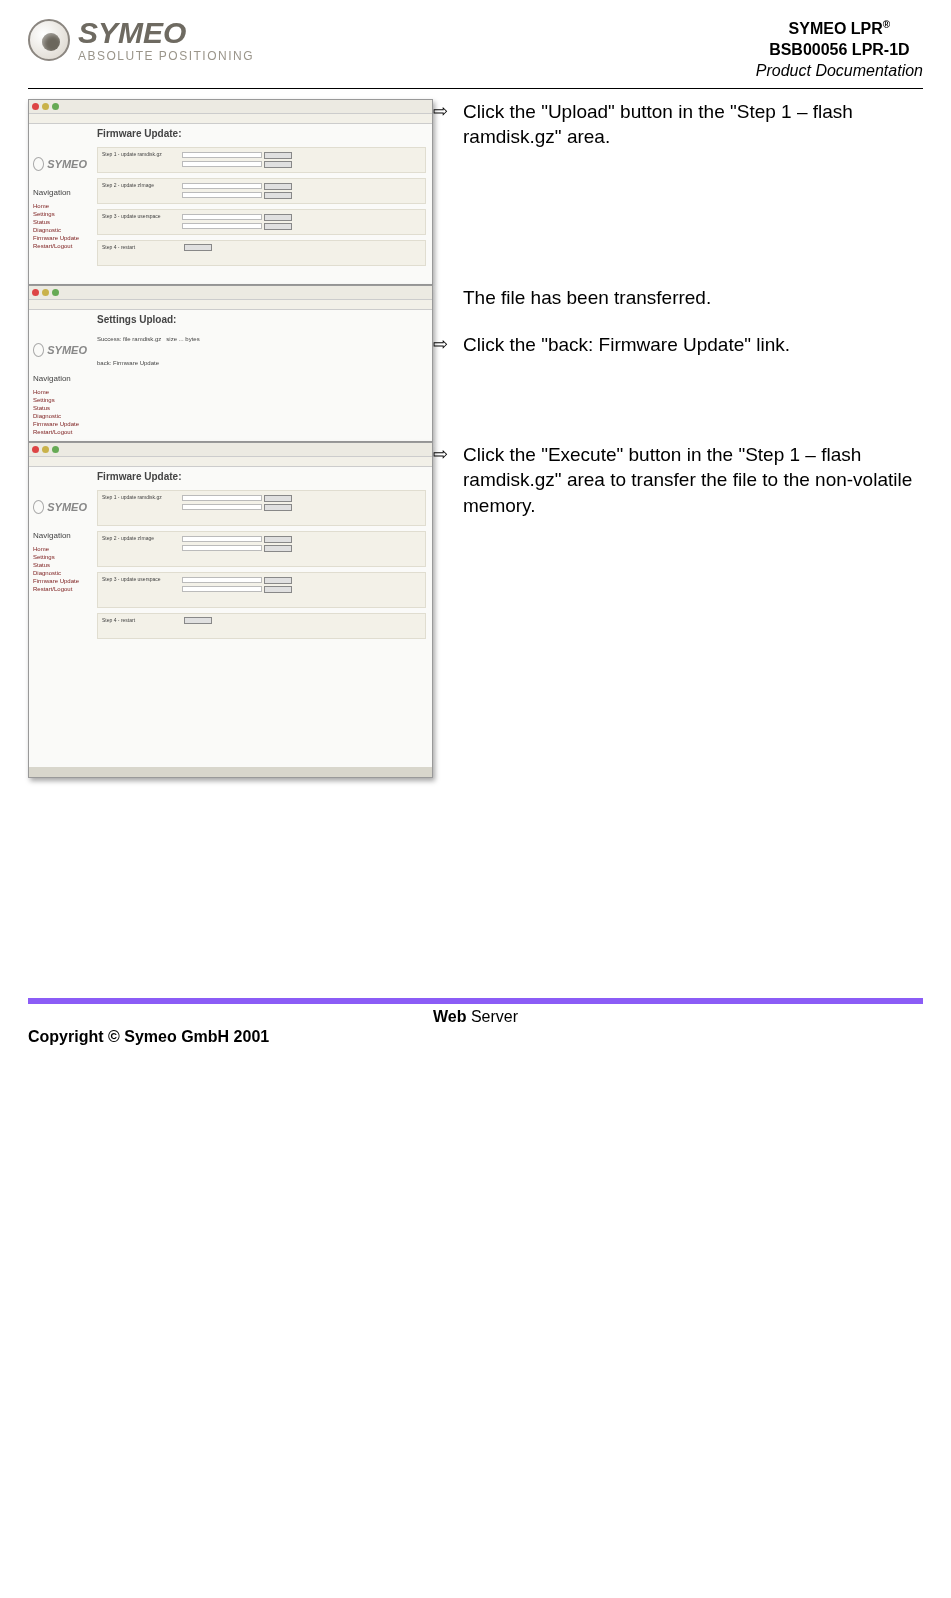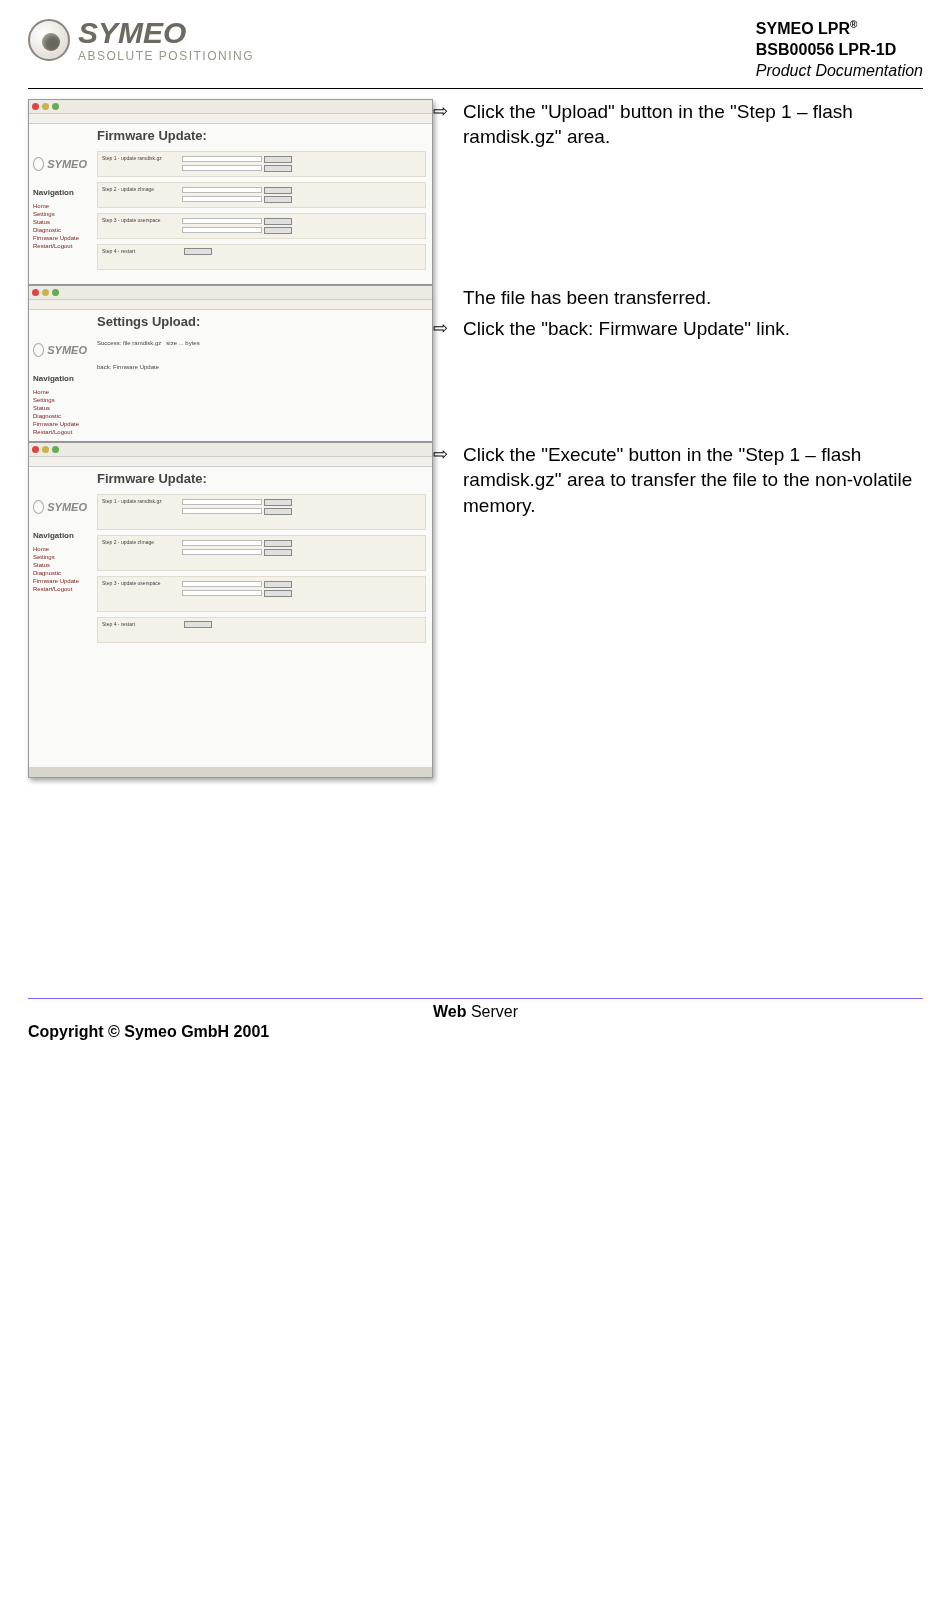--- a/index.html
+++ b/index.html
@@ -54,76 +54,76 @@
       letter-spacing: 0px;
       color: #6e6a61;
     }
     .logo-tag {
       font-size: 12px;
       letter-spacing: 1.5px;
       color: #9a958a;
       margin-top: 2px;
     }
     .header-right {
-      text-align: left;
+      text-align: center;
       font-size: 16px;
       line-height: 1.3;
     }
     .header-right .line1 { font-weight: bold; }
     .header-right .line2 { font-weight: bold; }
     .header-right .line3 { font-style: italic; }
     sup { font-size: 10px; }
 
     
     .steps { border-collapse: collapse; width: 100%; }
     .steps td { vertical-align: top; padding: 0; }
     .img-cell { width: 405px; padding-right: 8px; padding-bottom: 4px;}
     .instr-cell { padding: 6px 6px 6px 18px; font-size: 19px; line-height: 1.35; }
     .instr-row { display: flex; align-items: flex-start; gap: 10px; margin-bottom: 6px; }
     .arrow-glyph { width: 20px; flex: 0 0 20px; font-size: 18px; }
     .instr-text { flex: 1; }
-    .plain-row { margin-left: 30px; margin-bottom: 6px; }
+    .plain-row { margin-left: 30px; margin-bottom: 22px; }
 
     
     .mock {
       background: #fafaf8;
       border: 1px solid #999;
       width: 100%;
       box-shadow: 2px 3px 5px rgba(0,0,0,.35);
       font-size: 7px;
       color: #444;
       overflow: hidden;
     }
     .mock .titlebar { height: 14px; background: #eceae2; border-bottom:1px solid #ccc; display:flex; align-items:center; gap:3px; padding:0 3px;}
     .dot{width:7px;height:7px;border-radius:50%;}
     .dot.r{background:#d44;} .dot.y{background:#c9b24a;} .dot.g{background:#6a5;}
     .mock .addr { height:10px; background:#f2f0e8; border-bottom:1px solid #ccc;}
     .mock .body { display:flex; min-height: 160px; }
     .mock .body.short { min-height: 120px; }
     .mock .body.tall { min-height: 300px; }
     .mock .side { width: 62px; padding: 24px 4px 4px 4px; }
-    .mock .side h6{ font-size:8px; font-weight:bold; margin-bottom:6px;}
+    .mock .side h6{ font-size:8px; font-weight:normal; margin-bottom:6px;}
     .mock .side a{ display:block; color:#7a1a1a; font-size:6px; margin-bottom:2px;}
     .mock .main { flex:1; padding: 4px 6px; }
     .mock .mlogo{ height:32px; display:flex; align-items:center; gap:3px; margin-bottom:8px;}
     .mock .mlogo .mc{width:14px;height:14px;border:1px solid #aaa;border-radius:50%;}
     .mock .mlogo .mt{font-size:11px;font-weight:900;font-style:italic;color:#888;}
-    .mock .main h5{font-size:13px;font-weight:bold;margin-bottom:8px;}
+    .mock .main h5{font-size:10px;font-weight:bold;margin-bottom:8px;}
     .stepbox{ border:1px solid #e0ddd0; background:#f3f1e8; padding:3px 4px; margin-bottom:5px; font-size:5px; min-height:26px;}
     .stepbox .lbl{display:inline-block;width:80px;vertical-align:top;}
     .stepbox .flds{display:inline-block;}
     .fld{height:6px;background:#fff;border:1px solid #bbb;display:inline-block;width:80px;margin:1px 0;}
     .btn{display:inline-block;height:7px;width:28px;background:#e0e0e0;border:1px solid #888;margin-left:2px;}
     .mock .foot{height:10px;background:#d8d6cc;}
 
     
     .page-footer {
       position: relative;
       margin-top: 220px;
-      border-top: 1px solid #8b5cf6;
+      border-top: 6px solid #8b5cf6;
       padding-top: 4px;
       font-size: 16px;
     }
     .footer-center { text-align: center; margin-bottom: 2px;}
     .footer-center b{font-weight:bold;}
     .footer-row { display:flex; justify-content:space-between; align-items:flex-start;}
     .copyright { font-weight: bold; }
     .pagenum { text-align: right; margin-top: 18px; font-size:16px;}
   </style>
 </head>

